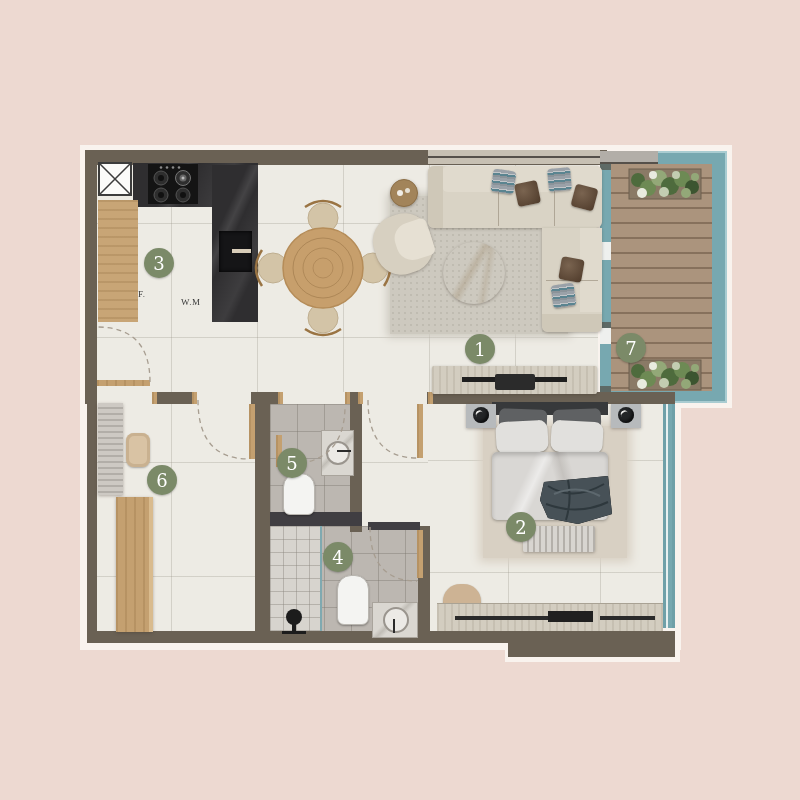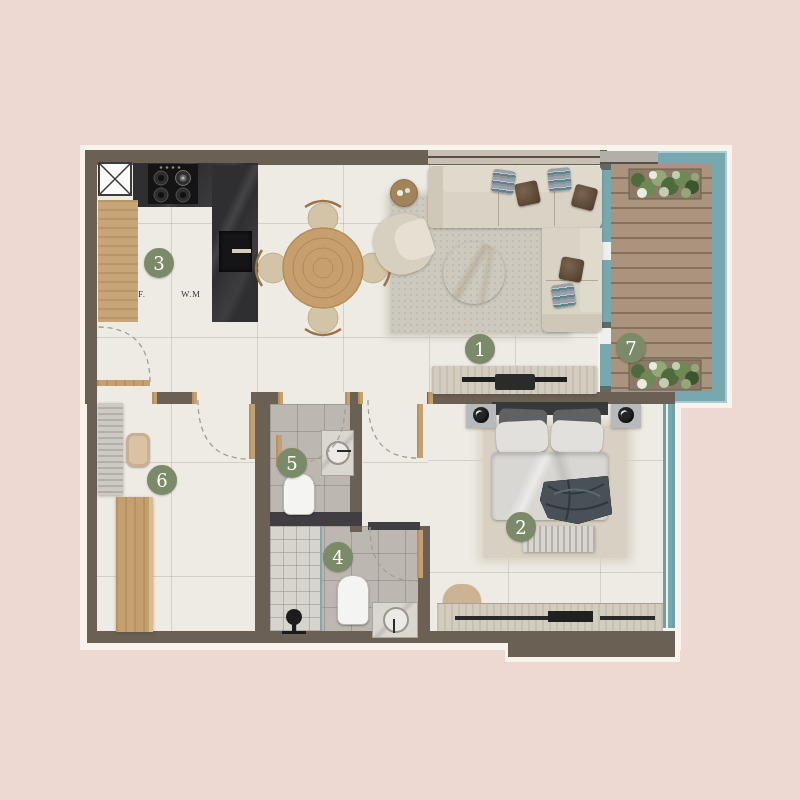--- a/index.html
+++ b/index.html
@@ -188,21 +188,21 @@
         <circle cx="13" cy="31" r="3" fill="#111"></circle>
       <circle cx="35" cy="31" r="7" fill="#2e2e2e" stroke="#555" stroke-width="1"></circle>
         <circle cx="35" cy="31" r="3" fill="#111"></circle>
     </svg>
   </div>
   <div class="abs marble-dark" style="left:212px;top:165px;width:46px;height:157px;"></div>
   <div class="abs" style="left:219px;top:231px;width:33px;height:41px;background:#151517;box-shadow:inset 0 0 4px #000;"></div>
   <div class="abs" style="left:232px;top:249px;width:19px;height:4px;background:#d8cdb9;"></div>
   <div class="abs wood" style="left:98px;top:200px;width:40px;height:122px;"></div>
   <div class="abs applabel" style="left:138px;top:289px;">F.</div>
-  <div class="abs applabel" style="left:181px;top:289px;text-align:right;">W.M</div>
+  <div class="abs applabel" style="left:181px;top:297px;text-align:right;">W.M</div>
 
   <div class="abs stripe-h shadowed" style="left:98px;top:403px;width:25px;height:92px;"></div>
   <div class="abs shadowed" style="left:126px;top:433px;width:24px;height:34px;background:#d9c3a4;border-radius:8px;box-shadow:inset 0 0 0 3px #c9b190,0 1px 2px rgba(0,0,0,.3);"></div>
   <div class="abs woodv shadowed" style="left:116px;top:497px;width:37px;height:135px;border-right:4px solid #d9bb8e;box-sizing:border-box;"></div>
 
   <div class="abs sinkcounter" style="left:321px;top:430px;width:31px;height:44px;"></div>
   <div class="abs sinkbowl" style="left:326px;top:441px;width:20px;height:20px;"></div>
   <div class="abs" style="left:337px;top:450px;width:14px;height:2px;background:#2b2b2b;"></div>
   <div class="abs toilet" style="left:283px;top:473px;width:30px;height:40px;"></div>
 

